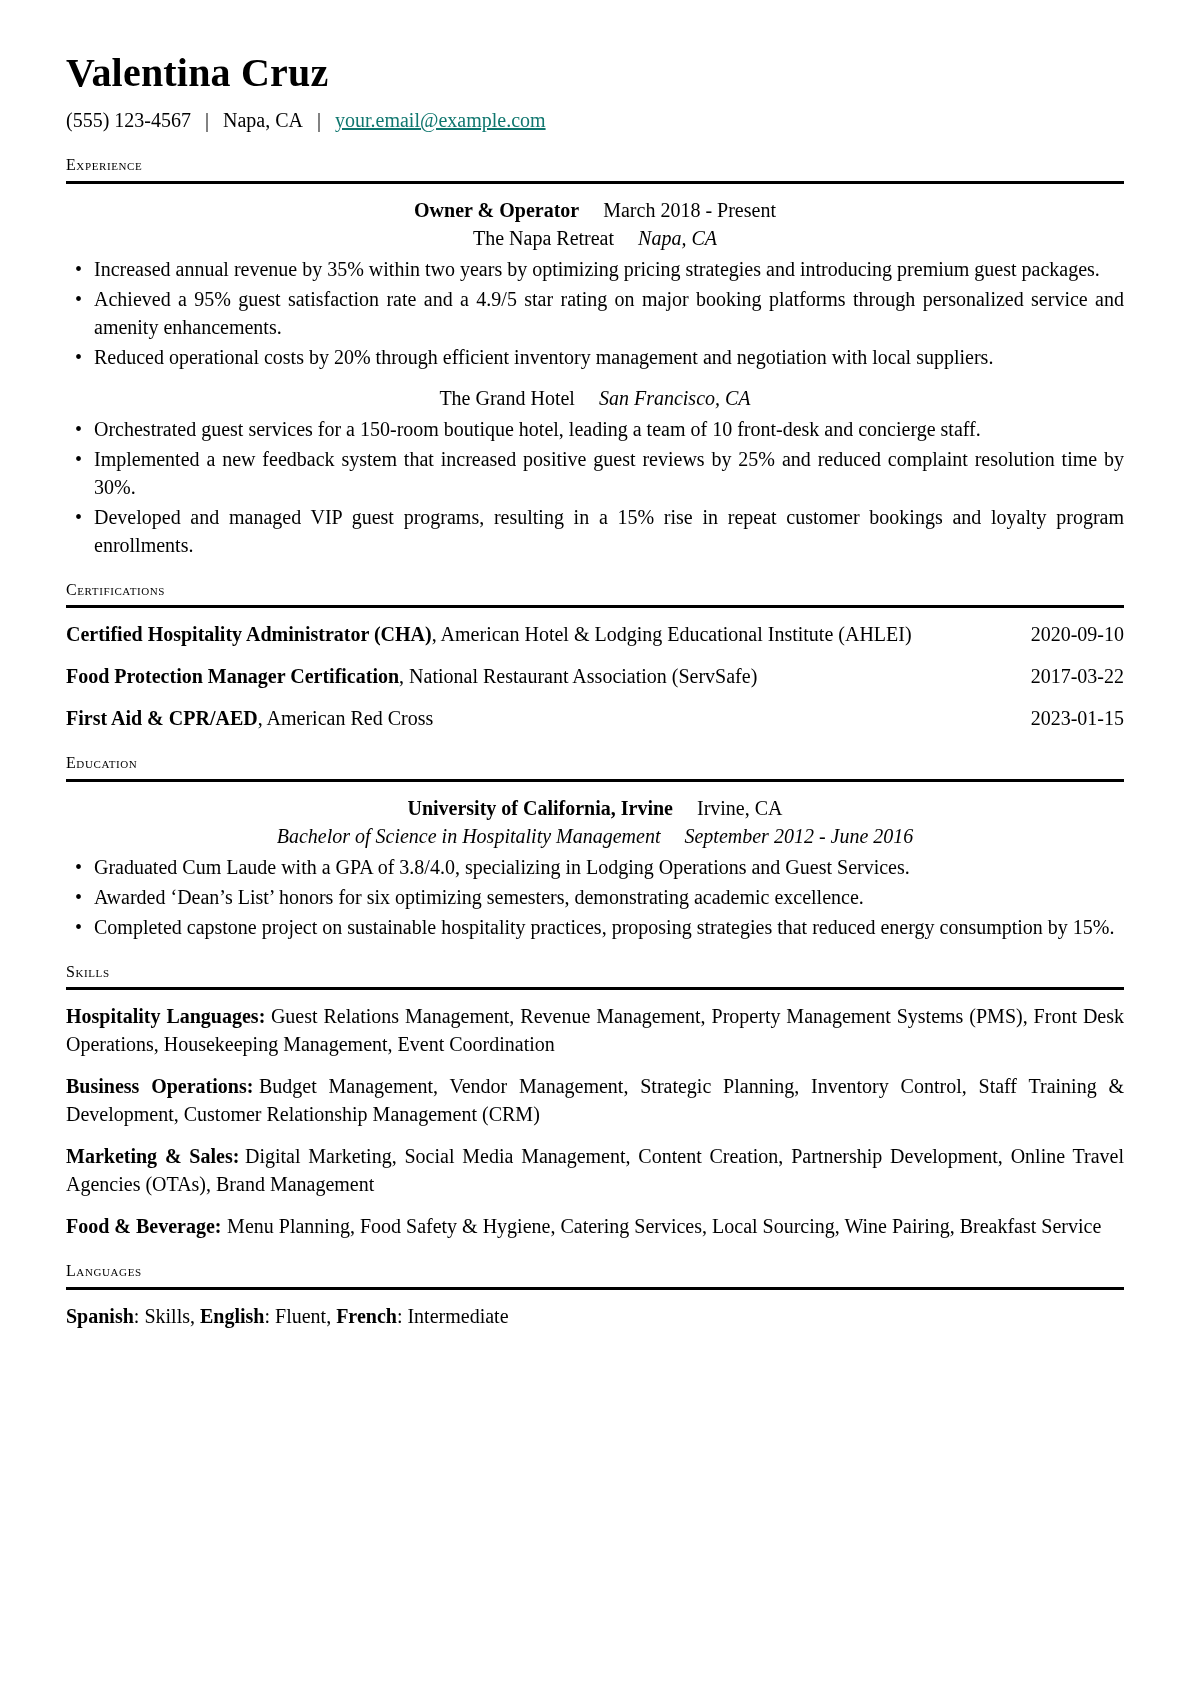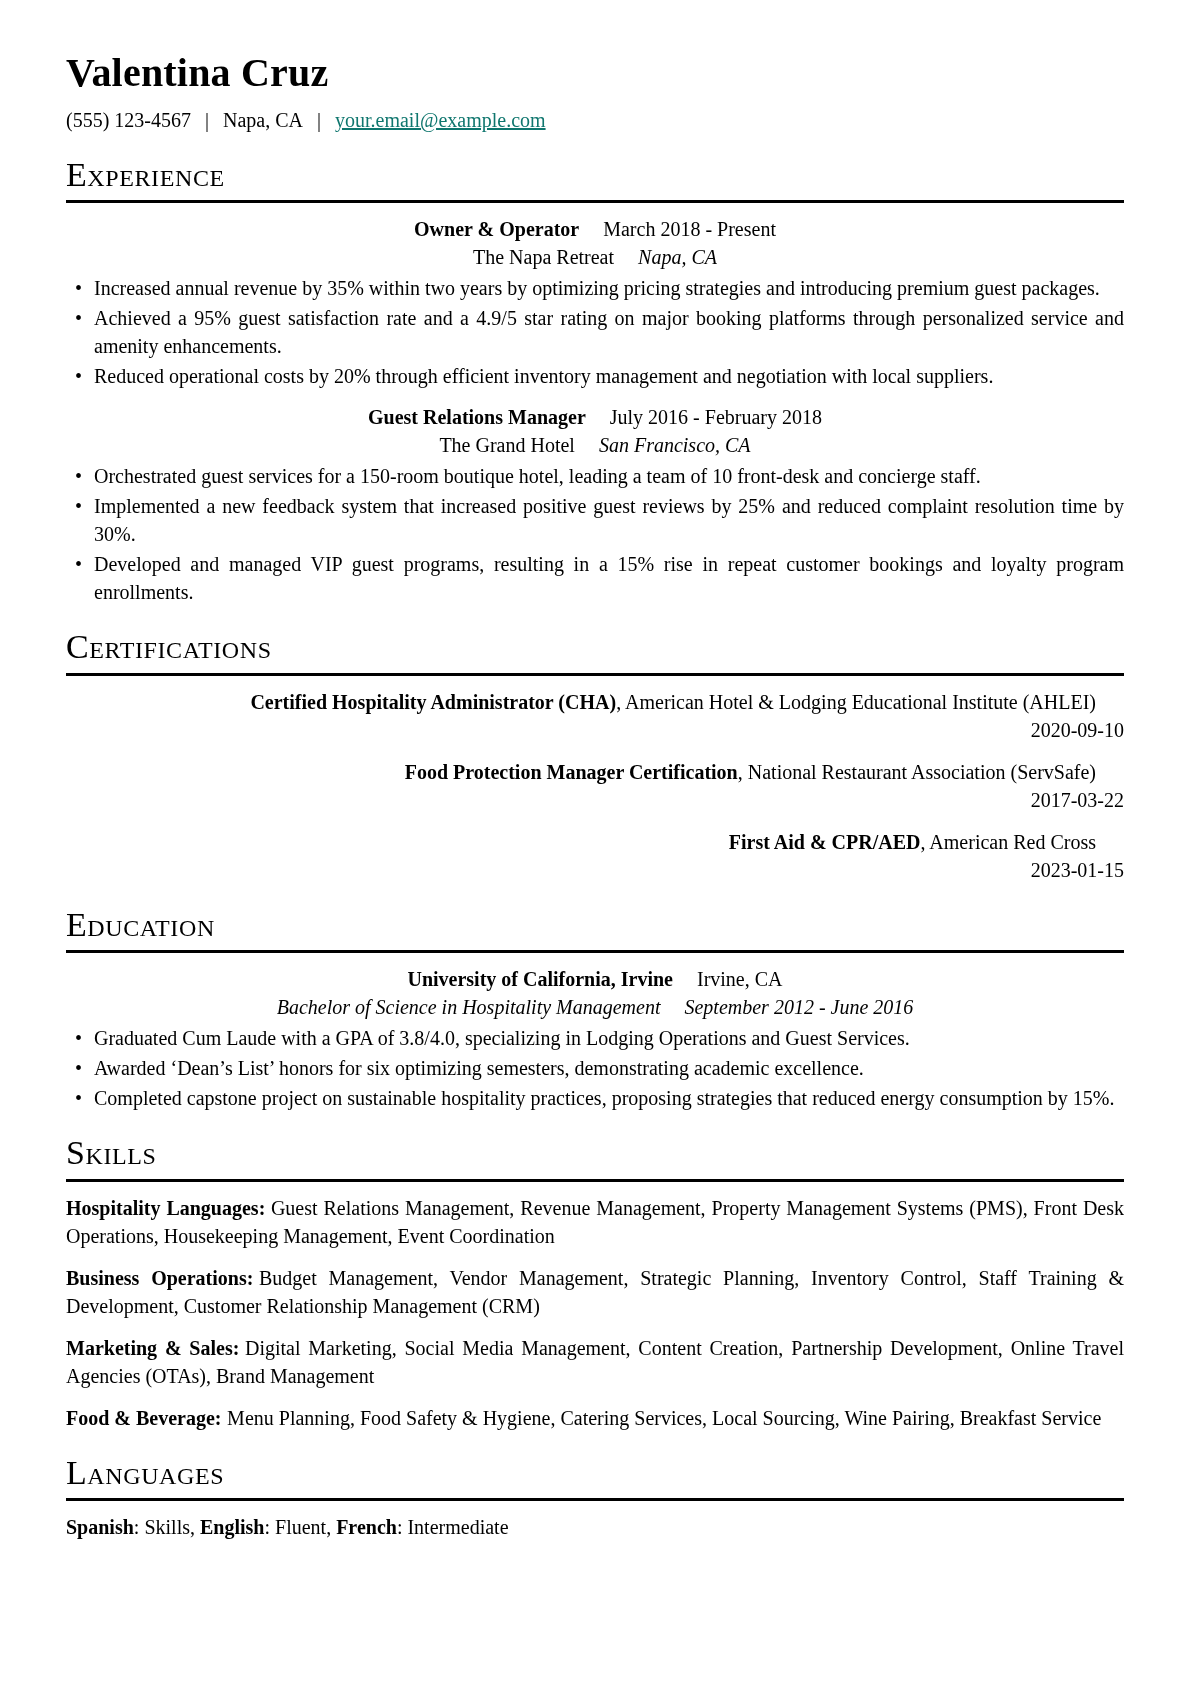--- a/index.html
+++ b/index.html
@@ -36,21 +36,21 @@
     color: #000;
   }
   .contact a.email {
     color: #0f766e;
     text-decoration: underline;
     cursor: pointer;
   }
   
   section { margin-top: 22px; }
   h2.sec-title {
-    font-size: 34px;
+    font-size: 16px;
     font-weight: normal;
     font-variant: small-caps;
     letter-spacing: 0.6px;
     line-height: 1.1;
     padding-bottom: 7px;
     border-bottom: 3px solid #000;
     margin-bottom: 12px;
   }
   
   .row {
@@ -79,23 +79,22 @@
   }
   ul.bullets li::before {
     content: "\2022";
     position: absolute;
     left: 9px;
     top: 0;
   }
   
   .cert {
     display: flex;
-    align-items: flex-end;
+    align-items: flex-start;
     margin-bottom: 14px;
-    flex-direction: column;
   }
   .cert:last-child { margin-bottom: 0; }
   .cert .cert-text { flex: 1; padding-right: 28px; }
   .cert .cert-date { white-space: nowrap; margin-left: 36px; }
   
   .skill {
     text-align: justify;
     hyphens: auto;
     -webkit-hyphens: auto;
     margin-bottom: 14px;
@@ -134,24 +133,20 @@
       </div>
       <ul class="bullets">
         <li>Increased annual revenue by 35% within two years by optimizing pricing strategies and introducing premium guest packages.</li>
         <li>Achieved a 95% guest satisfaction rate and a 4.9/5 star rating on major booking platforms through personalized service and amenity enhancements.</li>
         <li>Reduced operational costs by 20% through efficient inventory management and negotiation with local suppliers.</li>
       </ul>
     </article>
 
     <article class="entry">
       <div class="row">
-        <span class="left b">Guest Relations Manager</span>
-        <span class="right">July 2016 - February 2018</span>
-      </div>
-      <div class="row">
         <span class="left">The Grand Hotel</span>
         <span class="right i">San Francisco, CA</span>
       </div>
       <ul class="bullets">
         <li>Orchestrated guest services for a 150-room boutique hotel, leading a team of 10 front-desk and concierge staff.</li>
         <li>Implemented a new feedback system that increased positive guest reviews by 25% and reduced complaint resolution time by 30%.</li>
         <li>Developed and managed VIP guest programs, resulting in a 15% rise in repeat customer bookings and loyalty program enrollments.</li>
       </ul>
     </article>
   </section>

